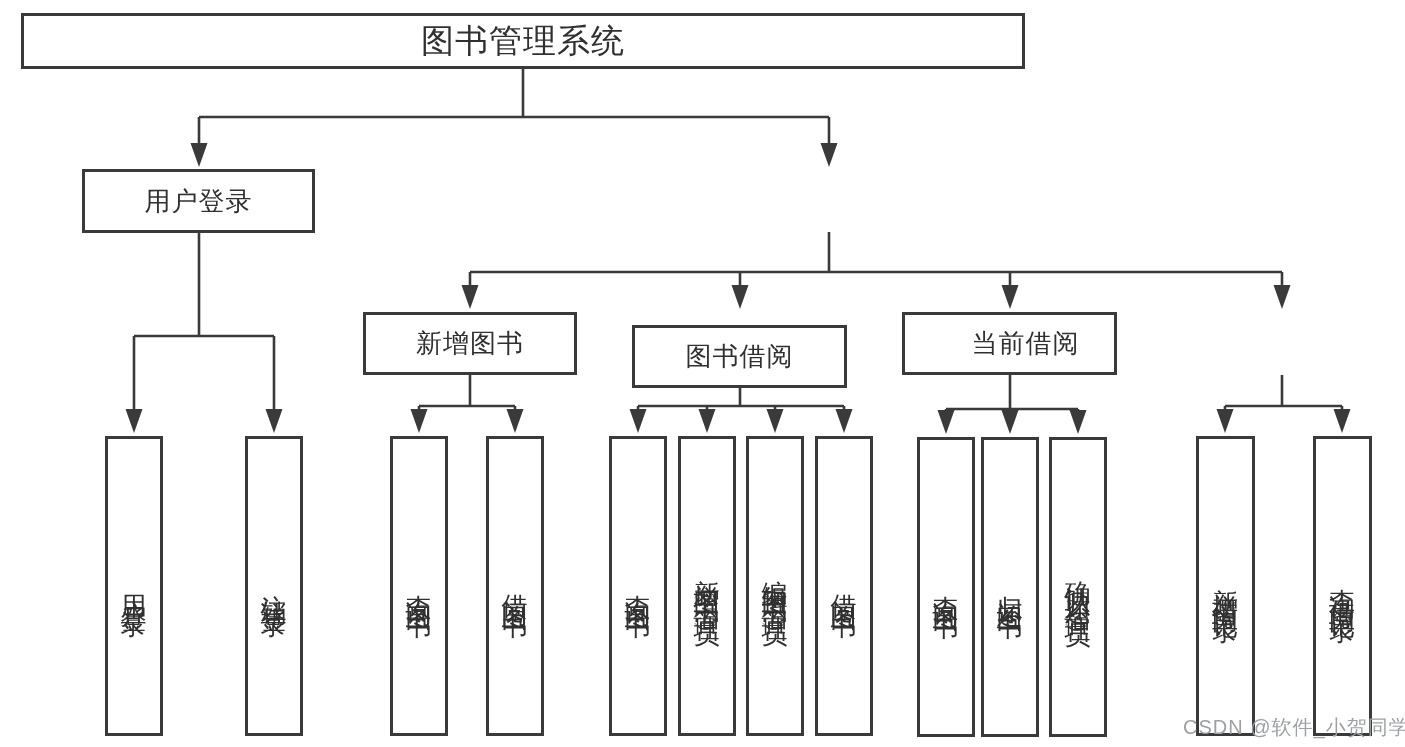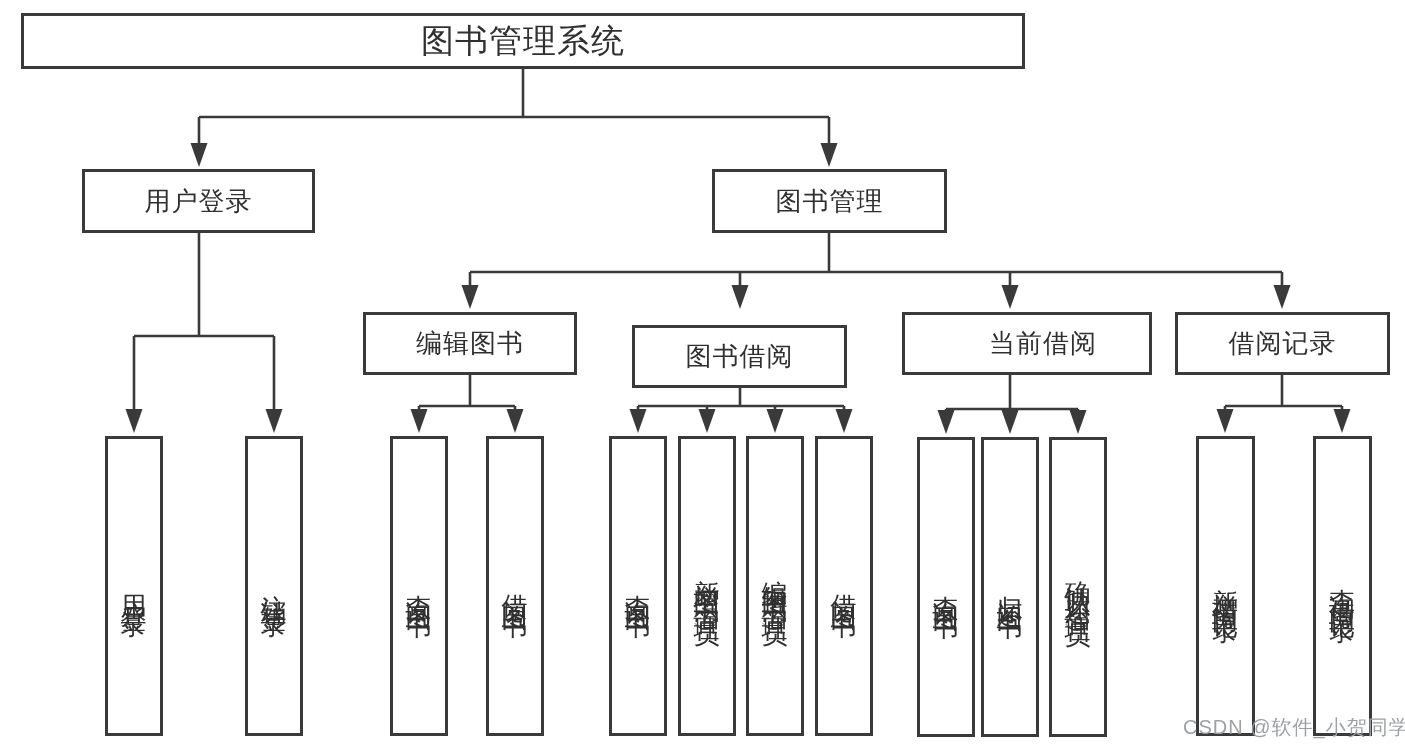--- a/index.html
+++ b/index.html
@@ -100,26 +100,24 @@
     <g>
       <path fill="none" d="M1282 375 V406 M1225 406 H1342 M1225 406 V414 M1342 406 V414"></path>
       <polygon stroke="none" points="1216.5,409 1233.5,409 1225,433"></polygon>
       <polygon stroke="none" points="1333.5,409 1350.5,409 1342,433"></polygon>
     </g>
   </svg>
 
   <div class="node root" style="left:21px; top:13px; width:1004px; height:56px;">图书管理系统</div>
 
   <div class="node" style="left:82px; top:169px; width:233px; height:64px;">用户登录</div>
-  <div class="node" style="left:712px; top:169px; width:235px; height:64px;">图书管理</div>
 
-  <div class="node" style="left:363px; top:312px; width:214px; height:63px;">编辑图书</div>
+  <div class="node" style="left:363px; top:312px; width:214px; height:63px;">新增图书</div>
   <div class="node" style="left:632px; top:312px; width:215px; height:63px;margin-top:13px;">图书借阅</div>
-  <div class="node" style="left:902px; top:312px; width:250px; height:63px;padding-left:32px;">当前借阅</div>
-  <div class="node" style="left:1175px; top:312px; width:215px; height:63px;">借阅记录</div>
+  <div class="node" style="left:902px; top:312px; width:215px; height:63px;padding-left:32px;">当前借阅</div>
 
   <div class="node leaf" style="left:105px; top:436px; width:58px; height:300px;">用户登录</div>
   <div class="node leaf" style="left:245px; top:436px; width:58px; height:300px;">注销登录</div>
 
   <div class="node leaf" style="left:390px; top:436px; width:58px; height:300px;">查询图书</div>
   <div class="node leaf" style="left:486px; top:436px; width:58px; height:300px;">借阅图书</div>
 
   <div class="node leaf" style="left:609px; top:436px; width:58px; height:300px;">查询图书</div>
   <div class="node leaf" style="left:678px; top:436px; width:58px; height:300px;">新增图书（管理员）</div>
   <div class="node leaf" style="left:746px; top:436px; width:58px; height:300px;">编辑图书（管理员）</div>

